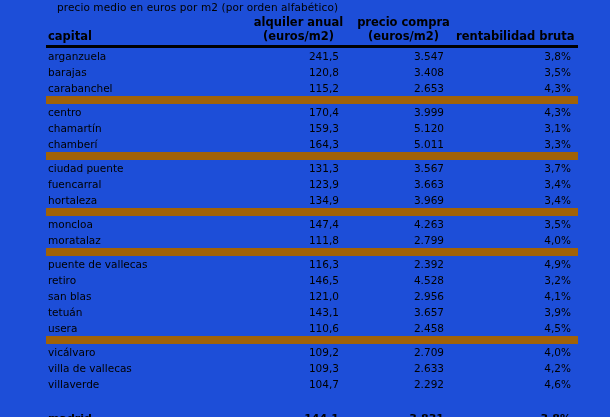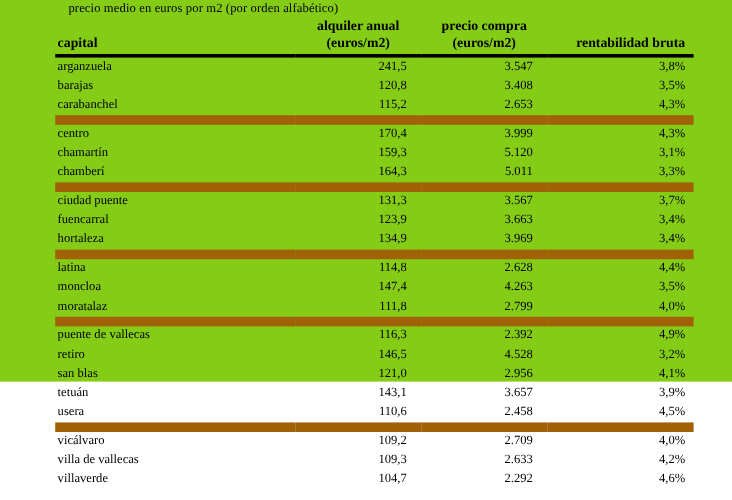--- a/index.html
+++ b/index.html
@@ -10,23 +10,22 @@
   body {
     width: 610px;
     height: 417px;
     font-family: "DejaVu Sans", sans-serif;
     color: #000000;
     overflow: hidden;
   }
   #page {
     position: relative;
     width: 610px;
-    height: 318px;
-    background: #84cc16;
-    font-family: Liberation Serif, serif;
+    height: 417px;
+    background: #1d4ed8;
   }
 
   
   .subtitle {
     position: absolute;
     left: 57px;
     top: 1px;
     font-size: 10.5px;
     line-height: 13px;
     white-space: nowrap;
@@ -207,26 +206,20 @@
           <td class="num">3.663</td>
           <td class="num-yield">3,4%</td>
         </tr>
         <tr class="group-end">
           <td class="capital">hortaleza</td>
           <td class="num">134,9</td>
           <td class="num">3.969</td>
           <td class="num-yield">3,4%</td>
         </tr>
         <tr>
-          <td class="capital">latina</td>
-          <td class="num">114,8</td>
-          <td class="num">2.628</td>
-          <td class="num-yield">4,4%</td>
-        </tr>
-        <tr>
           <td class="capital">moncloa</td>
           <td class="num">147,4</td>
           <td class="num">4.263</td>
           <td class="num-yield">3,5%</td>
         </tr>
         <tr class="group-end">
           <td class="capital">moratalaz</td>
           <td class="num">111,8</td>
           <td class="num">2.799</td>
           <td class="num-yield">4,0%</td>

